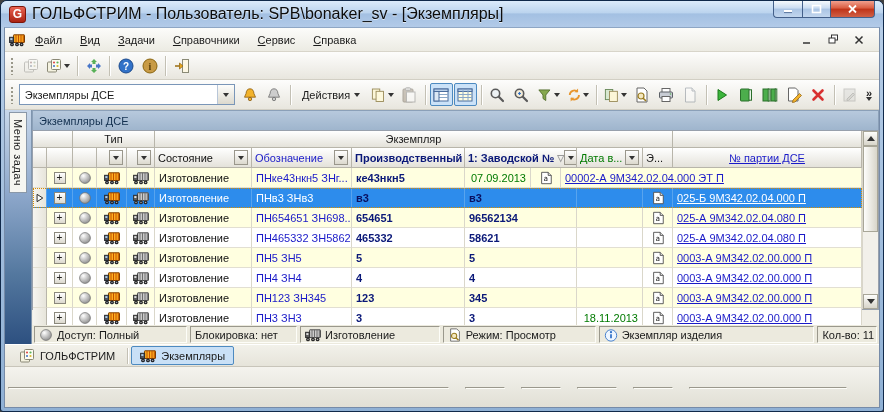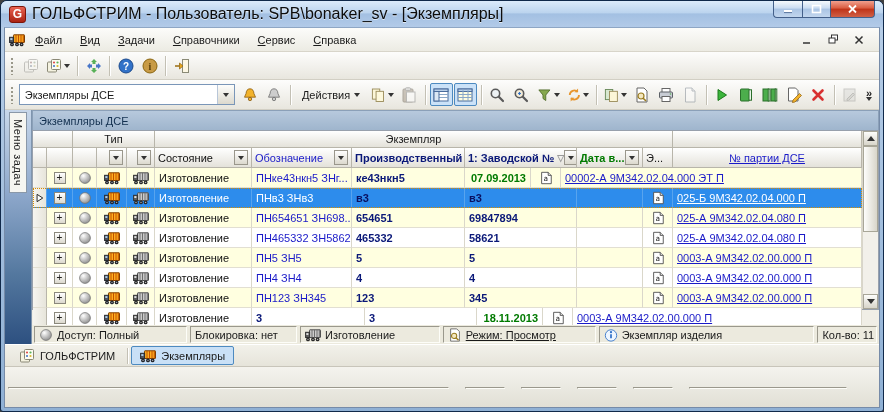--- a/index.html
+++ b/index.html
@@ -90,40 +90,40 @@
   .g-row.sel{background:#2d8cec;outline:1px dotted #d88c00;outline-offset:-1px;}
   .cell{border-right:1px solid #dad7ca;border-bottom:1px solid #e2dfd2;display:flex;align-items:center;
     padding:0 4px;white-space:nowrap;overflow:hidden;}
   .cell.icn{justify-content:center;padding:0;}
   .c-ind.cell{background:linear-gradient(90deg,#f6f5f0,#e7e5db);border-right:1px solid #b8b5aa;padding:0;justify-content:center;}
   .expbox{width:12px;height:12px;border:1px solid #8a887c;background:linear-gradient(#fff,#dcd9ce);
     font-size:10px;line-height:10px;text-align:center;color:#222;}
   .c-sost{color:#101010;}
   .c-obozn{color:#1a1ac8;}
   .c-prod,.c-zav{color:#0a1878;font-weight:bold;}
-  .c-date{color:#007a00;font-weight:bold;justify-content:flex-end;}
+  .c-date{color:#007a00;font-weight:normal;justify-content:flex-end;}
   .c-part{color:#1a1ac8;text-decoration:underline;}
   .sel .c-sost,.sel .c-obozn,.sel .c-part{color:#fff;}
   .sel .c-prod,.sel .c-zav{color:#0a1060;}
   .sel .cell{border-bottom-color:#2d8cec;border-right-color:#58a4ee;}
   .g-fill{flex:1;background:#fff;}
   
   .hscroll{height:15px;flex:0 0 auto;display:flex;background:#f2f0ea;border-top:1px solid #d8d5ca;}
   .vscroll{width:16px;flex:0 0 auto;display:flex;flex-direction:column;background:#f2f0ea;border-left:1px solid #d8d5ca;}
   .sbtn{width:15px;height:15px;background:linear-gradient(#fdfdfb,#d8d5ca);border:1px solid #a8a698;
     display:flex;align-items:center;justify-content:center;flex:0 0 auto;}
   .hthumb{width:68%;height:100%;background:linear-gradient(#fdfdfb,#d8d5ca);border:1px solid #a8a698;}
   .vthumb{height:86px;width:100%;background:linear-gradient(90deg,#fdfdfb,#d8d5ca);border:1px solid #a8a698;}
   .strack{flex:1;}
   
   .segrow{height:19px;display:flex;gap:3px;padding:1px 2px;background:#eceade;align-items:stretch;flex:0 0 auto;margin-top:15px;}
   .seg{border:1px solid;border-color:#9a988c #fdfdf8 #fdfdf8 #9a988c;display:flex;align-items:center;gap:4px;padding:0 4px;
     white-space:nowrap;overflow:hidden;}
   .seg-access{width:160px;}.seg-lock{width:112px;}.seg-state{width:146px;}
-  .seg-mode{width:160px;text-decoration:underline;}.seg-object{width:226px;}.seg-count{width:62px;margin-left:auto;}
+  .seg-mode{width:160px;}.seg-object{width:226px;}.seg-count{width:62px;margin-left:auto;}
   
   .tabsrow{height:22px;display:flex;align-items:center;gap:3px;padding:1px 5px;
     background:linear-gradient(#f2f1ea,#e6e4da);border-top:1px solid #fff;flex:0 0 auto;}
   .ttab{display:flex;align-items:center;gap:5px;padding:1px 8px;height:19px;border:1px solid rgba(0,0,0,0);border-radius:2px;}
   .ttab.active{background:#c9e0f6;border-color:#4d8ac0;}
   .tabsep{width:1px;height:16px;background:#c3c0b4;box-shadow:1px 0 0 #fff;}
   
   .statusbar{height:34px;display:flex;gap:16px;padding:20px 3px;align-items:stretch;
     background:linear-gradient(#f4f3ee,#e1dfd5);border-top:1px solid #c8c5ba;flex:0 0 auto;}
   .sbp{border:1px solid;border-color:#9a988c #fdfdf8 #fdfdf8 #9a988c;display:flex;align-items:center;gap:4px;padding:0 4px;
@@ -668,21 +668,21 @@
                   </svg>
                 </div>
               <div class="cell c-tr2 icn">
                   <svg class="ic gray">
                     <use href="#i-truck"></use>
                   </svg>
                 </div>
               <div class="cell c-sost">Изготовление</div>
               <div class="cell c-obozn">ПН654651 ЗН698...</div>
               <div class="cell c-prod">654651</div>
-              <div class="cell c-zav">69847894</div>
+              <div class="cell c-zav">96562134</div>
               <div class="cell c-date"></div>
               <div class="cell c-doc icn">
                   <svg class="ic14">
                     <use href="#i-doca"></use>
                   </svg>
                 </div>
               <div class="cell c-part">025-А 9М342.02.04.080 П</div>
             </div>
 
             <div class="g-row">
@@ -831,20 +831,21 @@
                   <svg class="ic">
                     <use href="#i-truck"></use>
                   </svg>
                 </div>
               <div class="cell c-tr2 icn">
                   <svg class="ic gray">
                     <use href="#i-truck"></use>
                   </svg>
                 </div>
               <div class="cell c-sost">Изготовление</div>
+              <div class="cell c-obozn">ПН3 ЗН3</div>
               <div class="cell c-prod">3</div>
               <div class="cell c-zav">3</div>
               <div class="cell c-date">18.11.2013</div>
               <div class="cell c-doc icn">
                   <svg class="ic14">
                     <use href="#i-doca"></use>
                   </svg>
                 </div>
               <div class="cell c-part">0003-А 9М342.02.00.000 П</div>
             </div>

